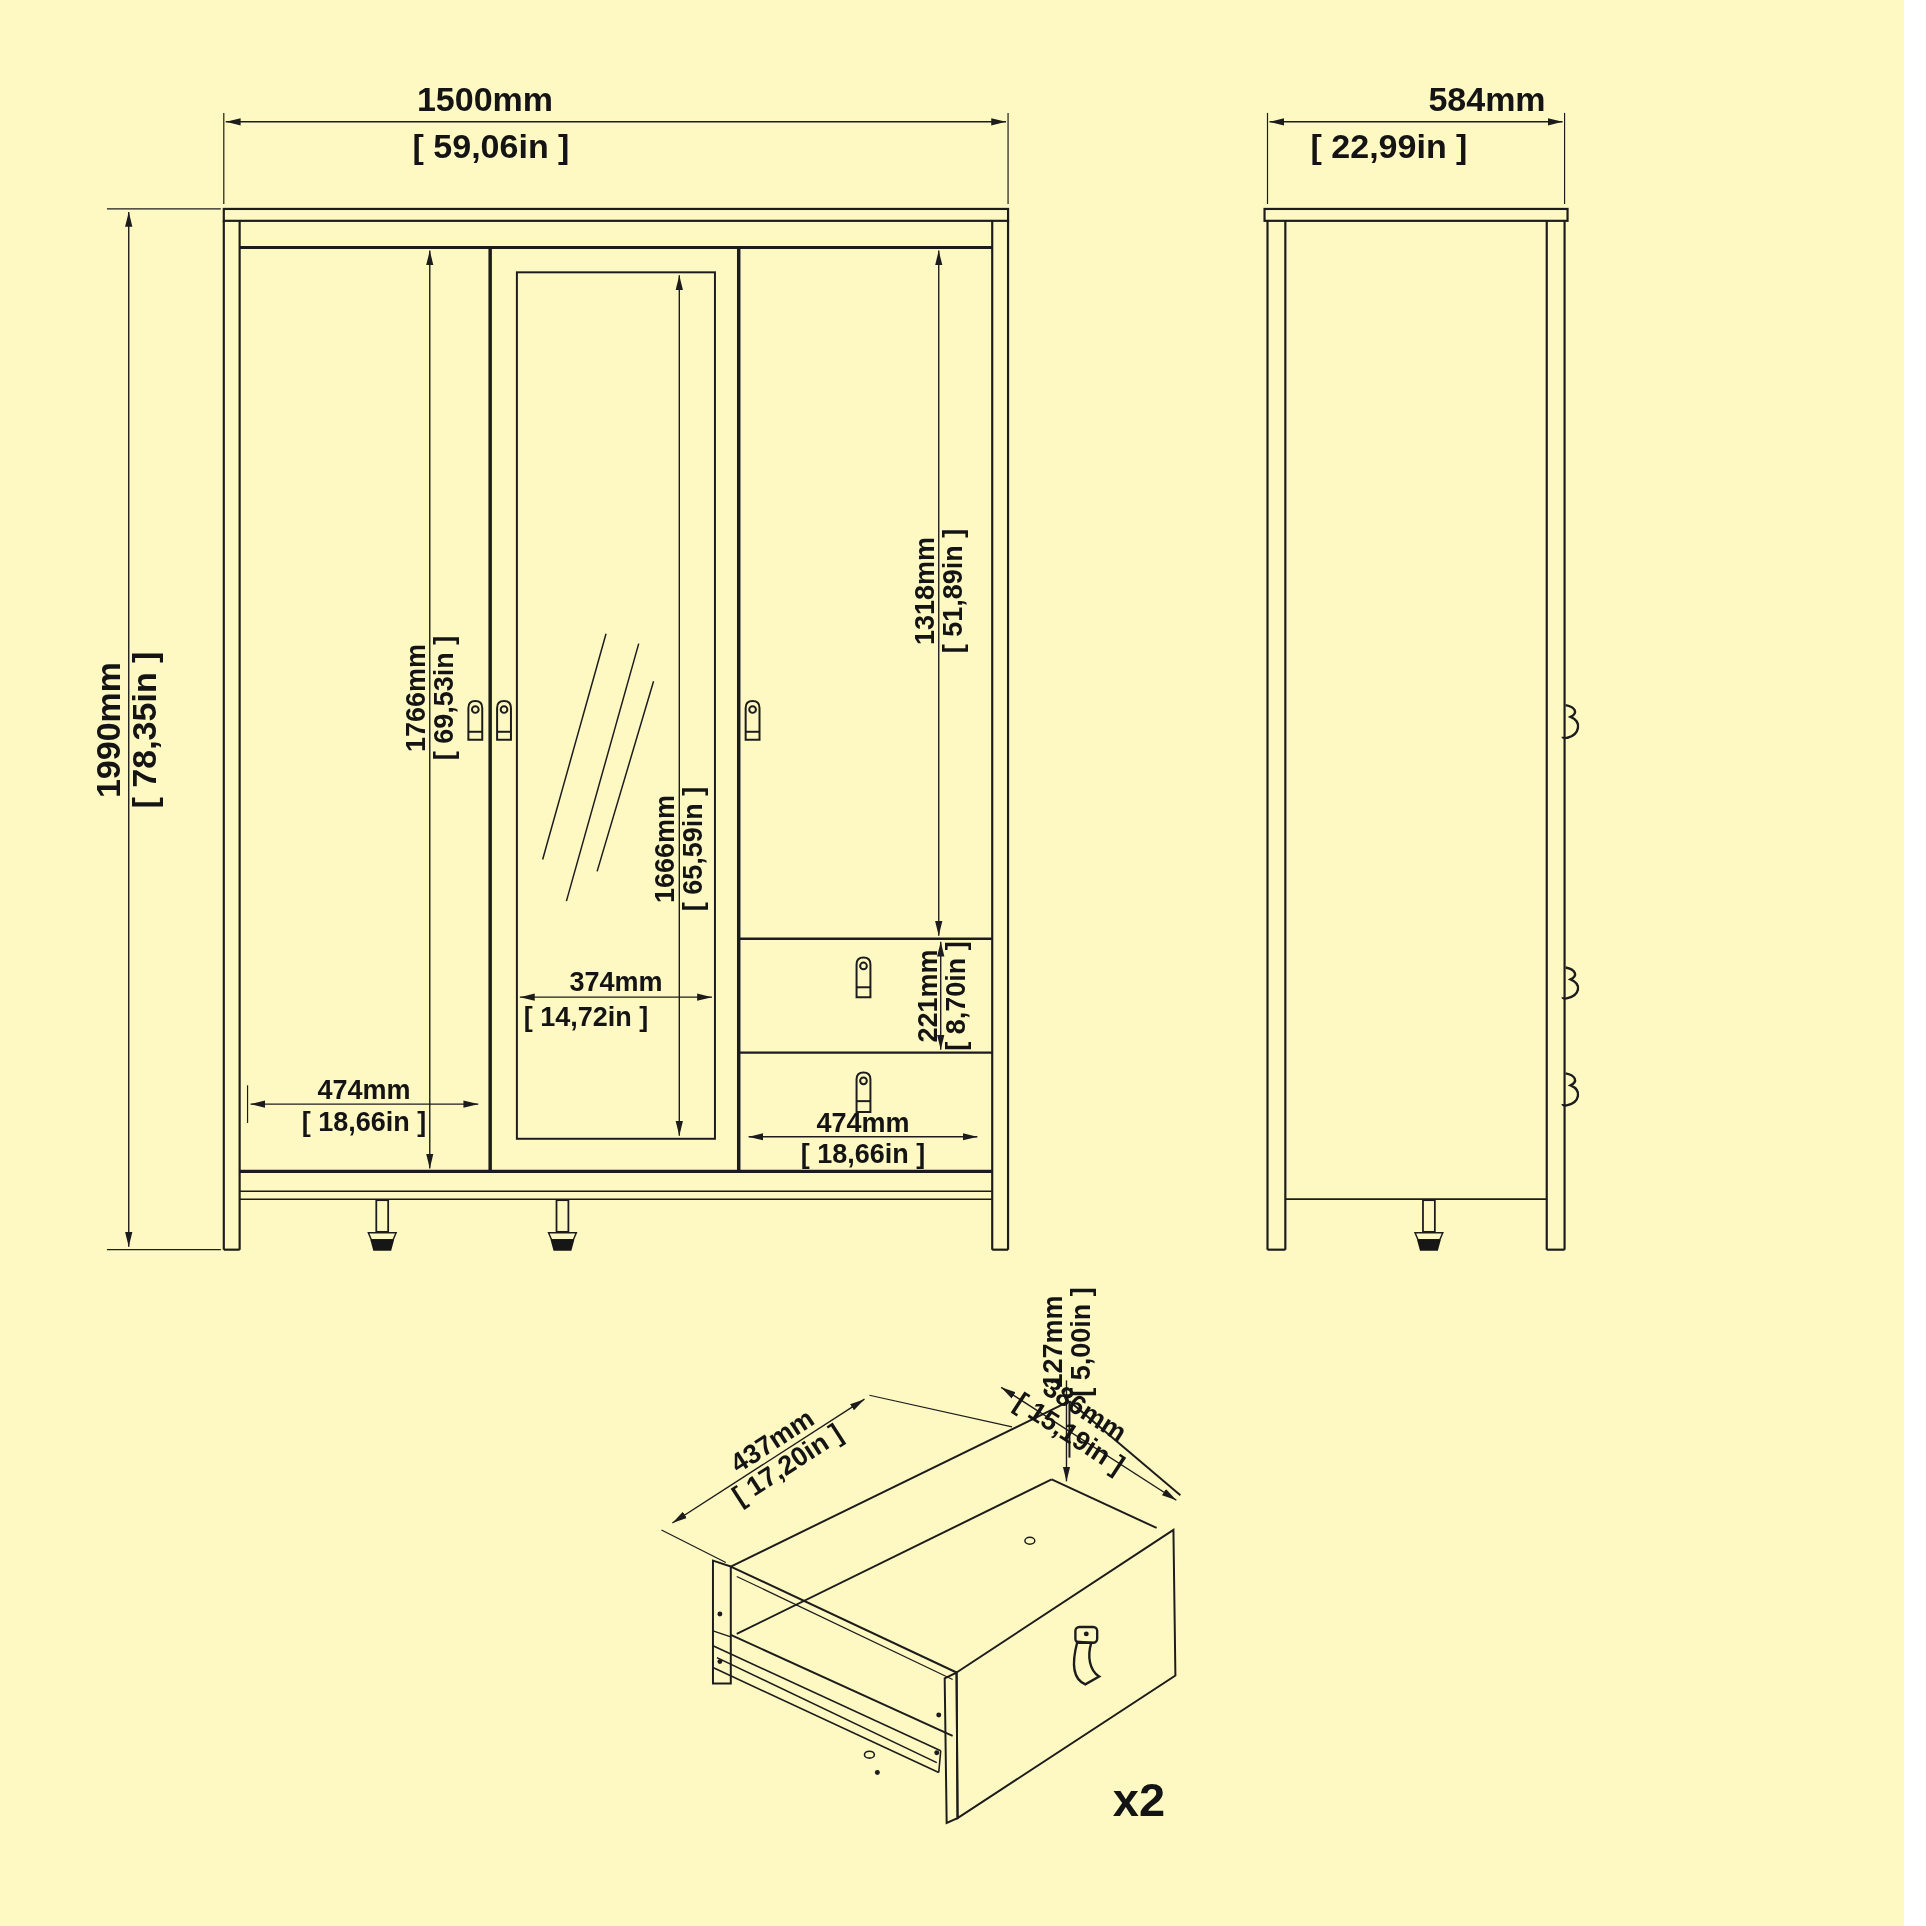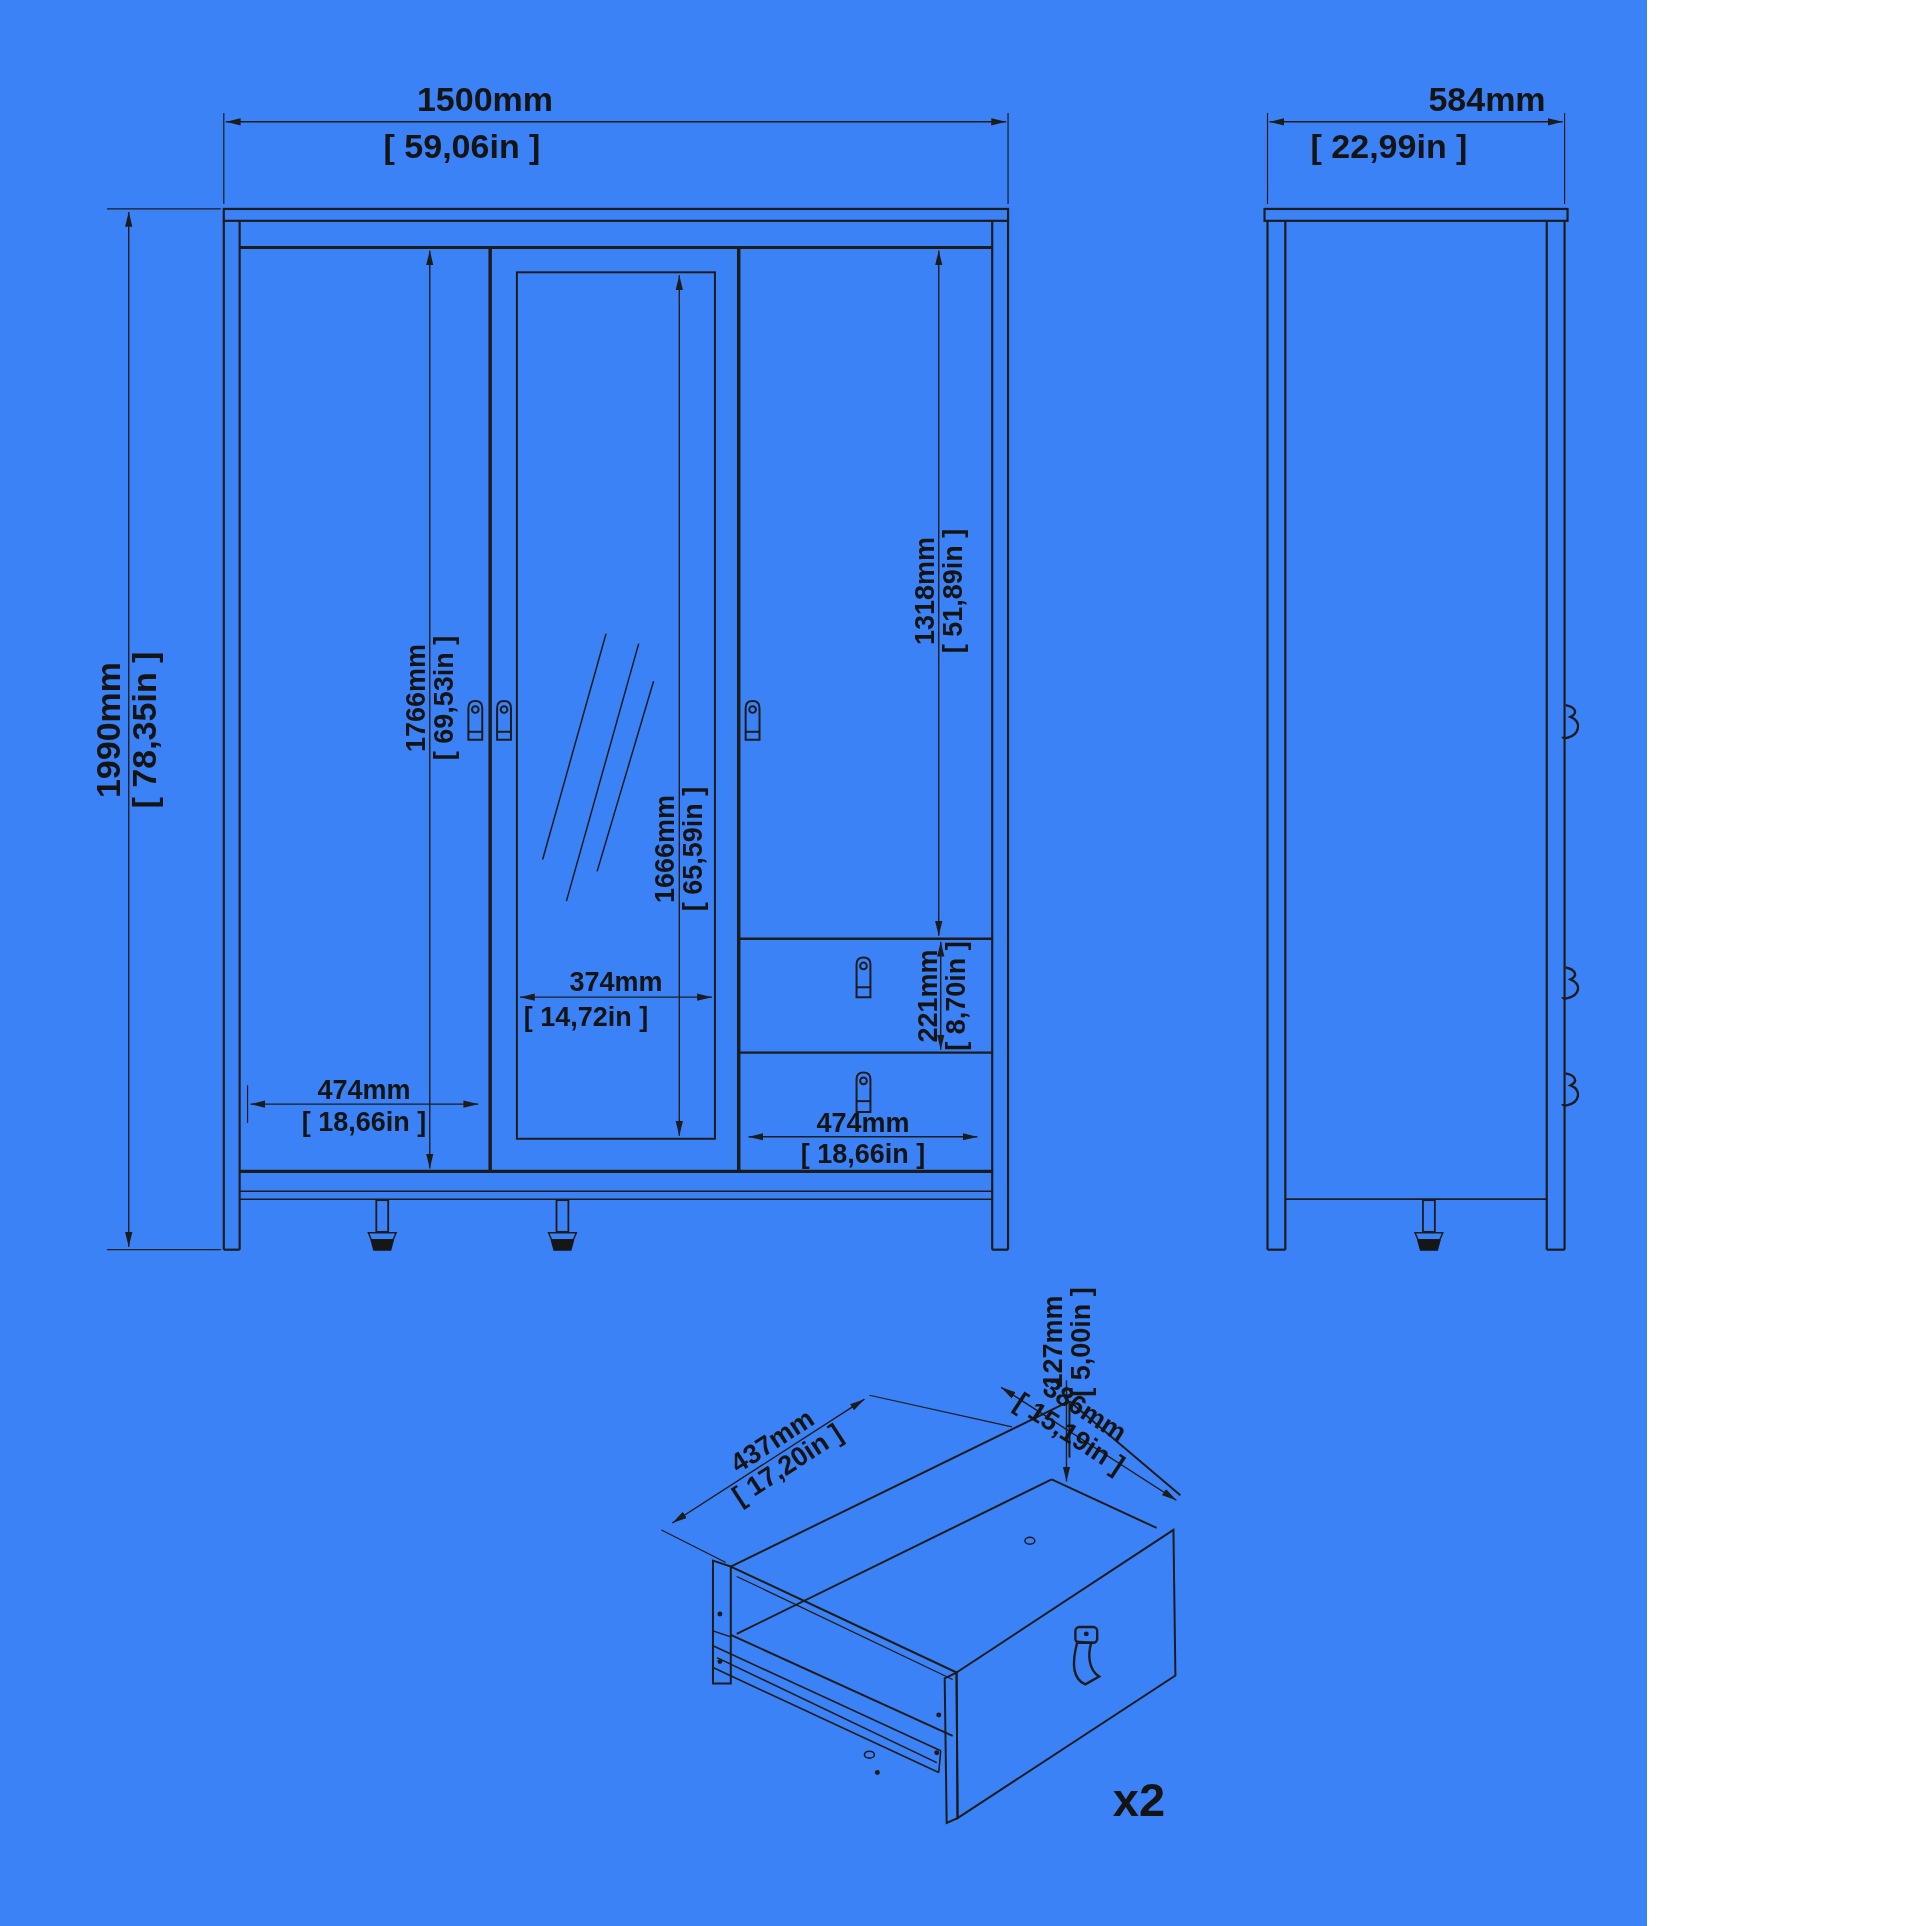--- a/index.html
+++ b/index.html
@@ -1,17 +1,17 @@
 <!DOCTYPE html>
 <html><head>
 <meta charset="utf-8">
 <title>Technical Drawing</title>
 <style>
   html,body{margin:0;padding:0;background:#ffffff;}
-  #stage{position:relative;width:1647px;height:1927px;background:#3b82f6;overflow:hidden;
+  #stage{position:relative;width:1904px;height:1927px;background:#fef9c3;overflow:hidden;
          font-family:"Liberation Sans",sans-serif;}
   #linework{position:absolute;left:0;top:0;}
   .lbl{position:absolute;font-weight:bold;color:#141414;white-space:nowrap;
        line-height:1.05;text-align:center;transform:translate(-50%,-50%);}
   .big{font-size:34px;}
   .med{font-size:27px;}
   .vert{transform:translate(-50%,-50%) rotate(-90deg);}
   .rneg{transform:translate(-50%,-50%) rotate(-33deg);}
   .rpos{transform:translate(-50%,-50%) rotate(33deg);}
   .lbl span{display:block;}
@@ -197,21 +197,21 @@
     <line x1="253" y1="1115" x2="483" y2="1115" marker-start="url(#as)" marker-end="url(#ae)"></line>
     <line x1="756" y1="1148" x2="987" y2="1148" marker-start="url(#as)" marker-end="url(#ae)"></line>
     <line x1="1077" y1="1394" x2="1077" y2="1496" marker-end="url(#ae)"></line>
     <path d="M1077,1417 l-4,-9 l8,0 Z" fill="#1c1c1c" stroke="none"></path>
     <line x1="679" y1="1538" x2="873" y2="1413" marker-start="url(#as)" marker-end="url(#ae)"></line>
     <line x1="1011" y1="1401" x2="1188" y2="1515" marker-start="url(#as)" marker-end="url(#ae)"></line>
   </g>
 </svg>
 
 <div class="lbl big" style="left:485px;top:100px">1500mm</div>
-<div class="lbl big" style="left:462px;top:147px">[ 59,06in ]</div>
+<div class="lbl big" style="left:491px;top:147px">[ 59,06in ]</div>
 
 <div class="lbl big" style="left:1487px;top:100px">584mm</div>
 <div class="lbl big" style="left:1389px;top:147px">[ 22,99in ]</div>
 
 <div class="lbl big vert" style="left:127px;top:730px">
   <span>1990mm</span>
   <span>[ 78,35in ]</span>
 </div>
 
 <div class="lbl med vert" style="left:430px;top:698px">

